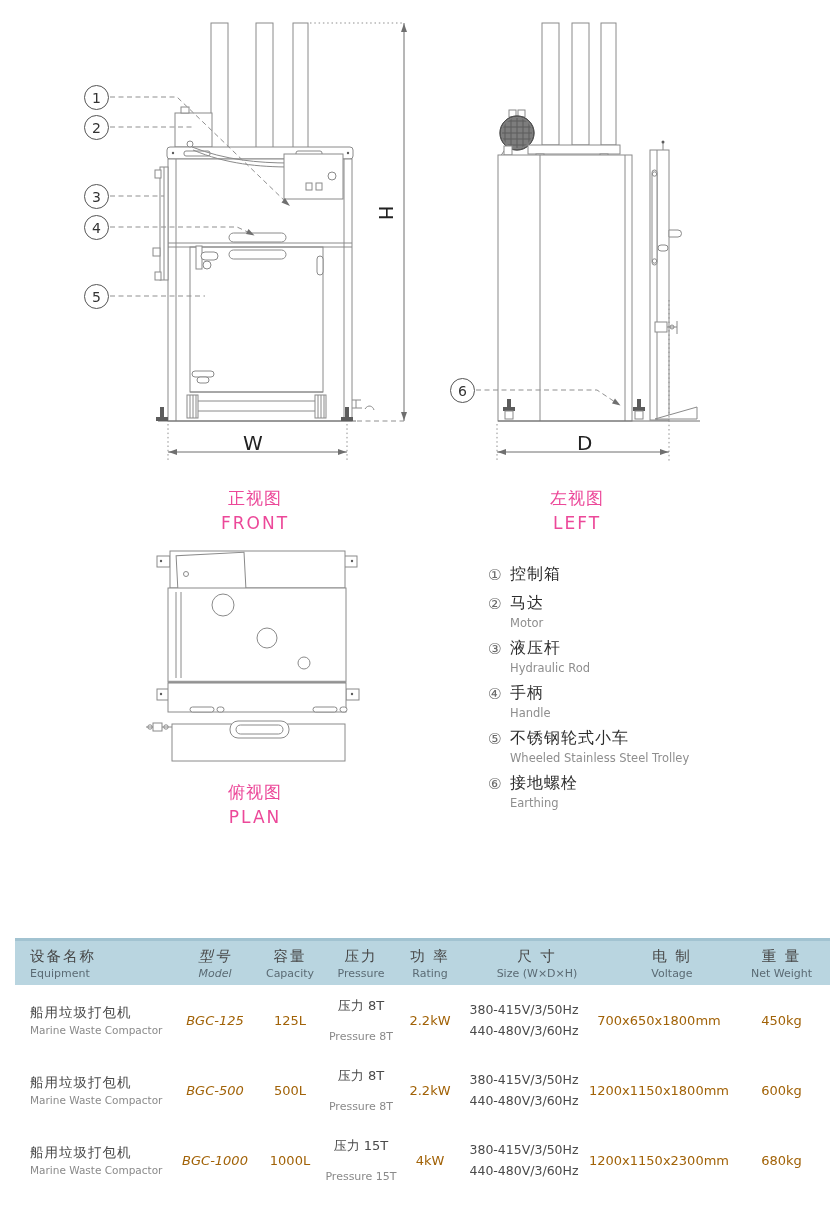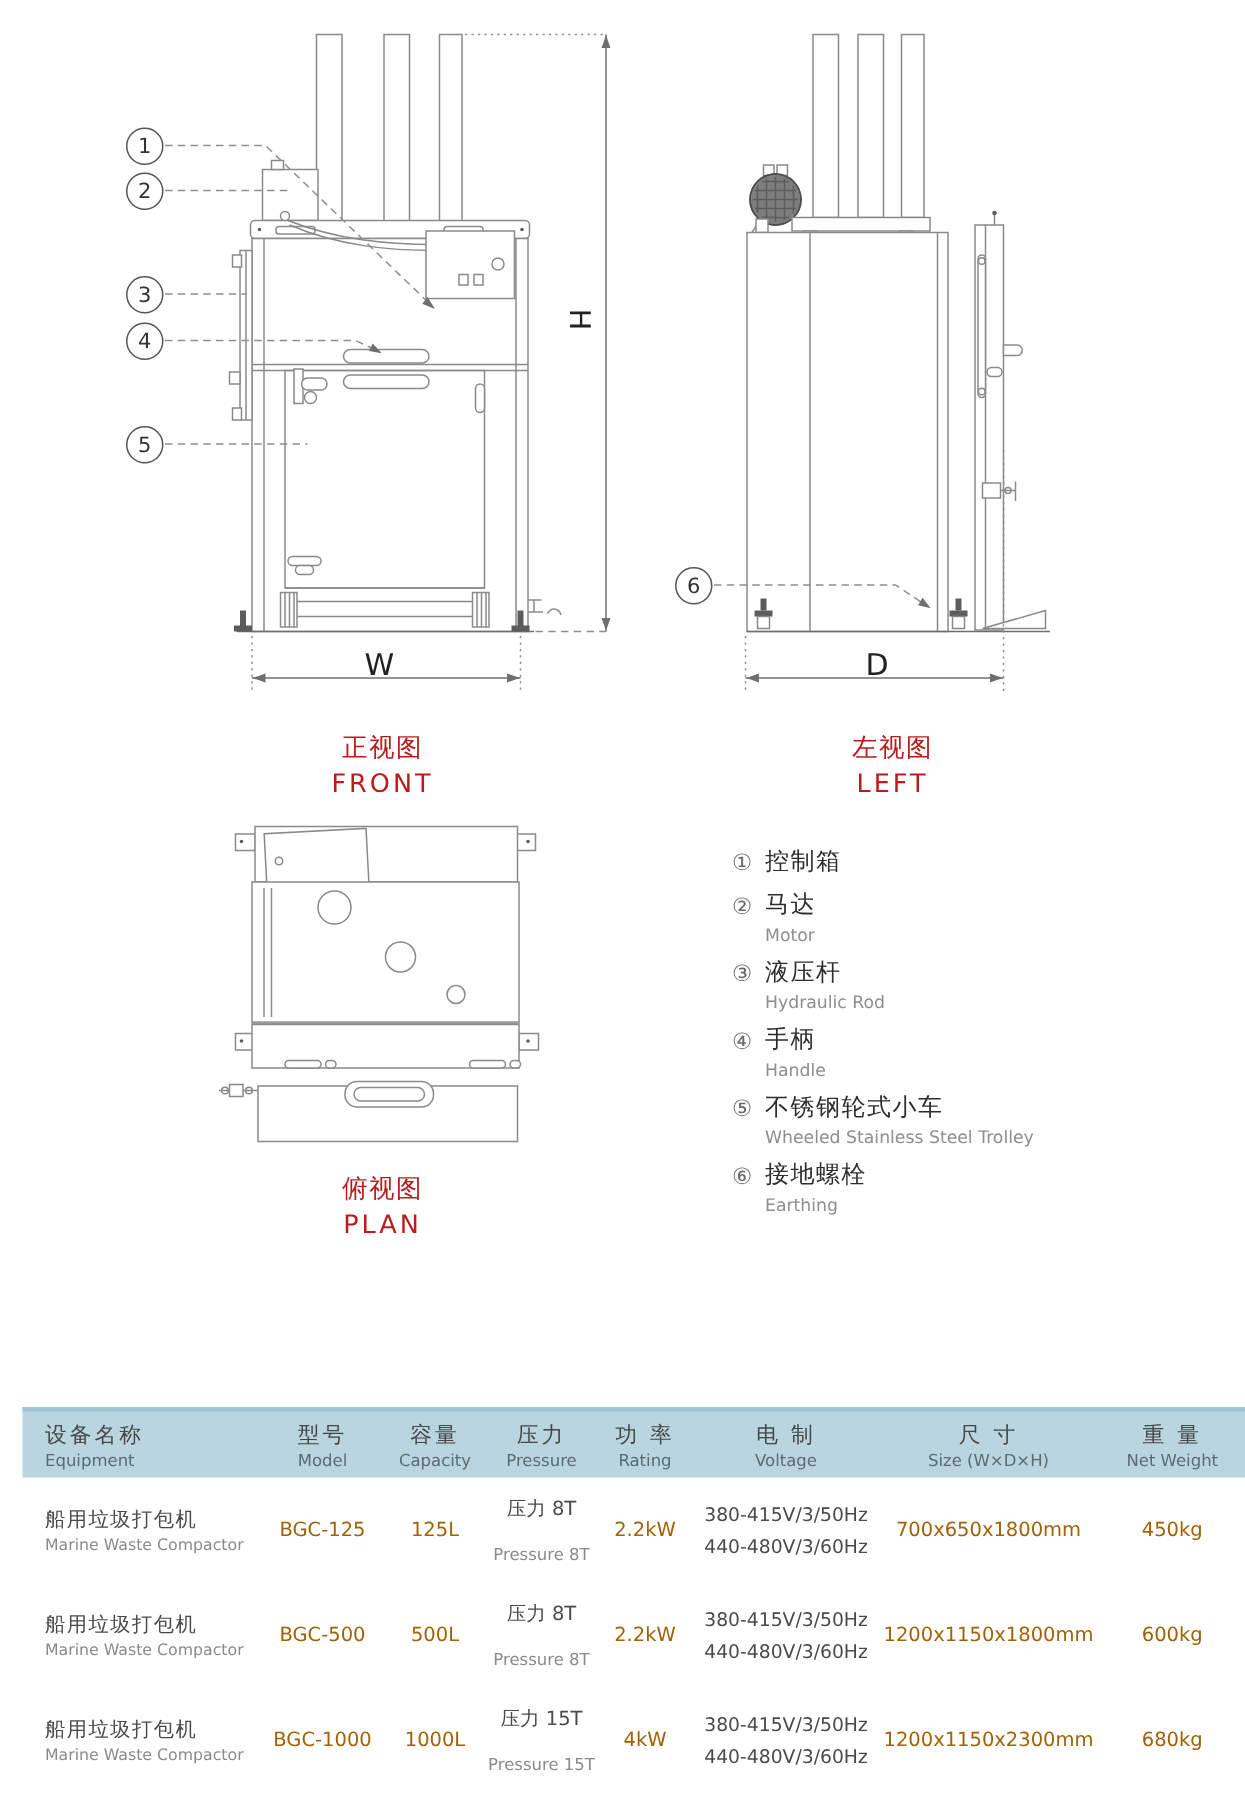--- a/index.html
+++ b/index.html
@@ -10,38 +10,38 @@
   .fw{stroke:#8a8a8a;fill:#ffffff;stroke-width:1;}
   .dash{stroke:#8f8f8f;fill:none;stroke-width:1;stroke-dasharray:5 3.5;}
   .dot{stroke:#8f8f8f;fill:none;stroke-width:1;stroke-dasharray:1.5 2.8;}
   .dim{stroke:#6f6f6f;fill:none;stroke-width:1;}
   .ar{fill:#6f6f6f;stroke:none;}
   .dk{fill:#5c5c5c;stroke:none;}
   .callout{position:absolute;width:25px;height:25px;border:1.4px solid #555;border-radius:50%;
            box-sizing:border-box;display:flex;align-items:center;justify-content:center;
            font-size:14px;color:#333;background:#fff;}
   .dimlabel{position:absolute;font-size:20px;color:#222;font-weight:500;}
-  .viewtitle{position:absolute;width:170px;text-align:center;color:#b91c1c;}
+  .viewtitle{position:absolute;width:170px;text-align:center;color:#ec4899;}
   .viewtitle .zh{font-size:17px;letter-spacing:1px;}
   .viewtitle .en{font-size:17px;letter-spacing:2px;margin-top:3px;}
   .legend{position:absolute;left:488px;top:564px;width:330px;}
   .legend-item{margin-bottom:8px;}
   .legend-line1{display:flex;align-items:center;}
   .legend-num{font-size:15px;color:#6a6a6a;width:22px;flex:none;}
   .legend-zh{font-size:16px;color:#2d2d2d;letter-spacing:1px;}
   .legend-en{font-size:11.5px;color:#8e8e8e;margin-left:22px;margin-top:2px;}
   .spec{position:absolute;left:15px;top:938px;width:815px;}
   .spec-head{display:flex;background:#b9d5e0;border-top:3px solid #a2c3d1;height:47px;box-sizing:border-box;align-items:center;}
   .hcell{display:flex;flex-direction:column;align-items:center;justify-content:center;}
   .hcell .zh{font-size:14.5px;color:#474747;letter-spacing:2px;}
   .hcell .en{font-size:11px;color:#5b6b74;margin-top:1px;}
   .spec-row{display:flex;height:70px;align-items:center;}
   .rcell{display:flex;flex-direction:column;align-items:center;justify-content:space-between;text-align:center;}
   .c1{width:160px;align-items:flex-start;text-align:left;padding-left:15px;box-sizing:border-box;}
-  .c2{width:80px;} .c3{width:70px;} .c4{width:72px;} .c5{width:66px;}
+  .c2{width:80px;font-style:italic;} .c3{width:70px;} .c4{width:72px;} .c5{width:66px;}
   .c6{width:122px;} .c7{width:148px;} .c8{width:97px;}
   .eq-zh{font-size:13.5px;color:#4a4a4a;letter-spacing:1px;}
   .eq-en{font-size:10.5px;color:#8a8a8a;margin-top:2px;}
   .val{font-size:13px;color:#a16207;}
   .press-zh{font-size:13px;color:#4a4a4a;}
   .press-en{font-size:11px;color:#8a8a8a;margin-top:15px;}
   .volt{font-size:12.5px;color:#4a4a4a;line-height:1.7;}
 </style>
 </head>
 <body>
@@ -245,21 +245,21 @@
   <div class="callout" style="left:450px;top:378px;">6</div>
 
   <span class="dimlabel" style="left:243px;top:431px;">W</span>
   <span class="dimlabel" style="left:379px;top:202px;transform:rotate(90deg);font-size:19px;">H</span>
   <span class="dimlabel" style="left:577px;top:431px;">D</span>
 
   <div class="viewtitle" style="left:170px;top:487px;">
     <div class="zh">正视图</div>
     <div class="en">FRONT</div>
   </div>
-  <div class="viewtitle" style="left:510px;top:487px;">
+  <div class="viewtitle" style="left:492px;top:487px;">
     <div class="zh">左视图</div>
     <div class="en">LEFT</div>
   </div>
   <div class="viewtitle" style="left:170px;top:781px;">
     <div class="zh">俯视图</div>
     <div class="en">PLAN</div>
   </div>
 
   <div class="legend">
     <div class="legend-item">
@@ -320,27 +320,27 @@
         <span class="en">Capacity</span>
       </div>
       <div class="hcell c4">
         <span class="zh">压力</span>
         <span class="en">Pressure</span>
       </div>
       <div class="hcell c5">
         <span class="zh">功 率</span>
         <span class="en">Rating</span>
       </div>
+      <div class="hcell c7">
+        <span class="zh">尺 寸</span>
+        <span class="en">Size (W×D×H)</span>
+      </div>
       <div class="hcell c6">
         <span class="zh">电 制</span>
         <span class="en">Voltage</span>
-      </div>
-      <div class="hcell c7">
-        <span class="zh">尺 寸</span>
-        <span class="en">Size (W×D×H)</span>
       </div>
       <div class="hcell c8">
         <span class="zh">重 量</span>
         <span class="en">Net Weight</span>
       </div>
     </div>
 
     <div class="spec-row">
       <div class="rcell c1">
         <span class="eq-zh">船用垃圾打包机</span>

